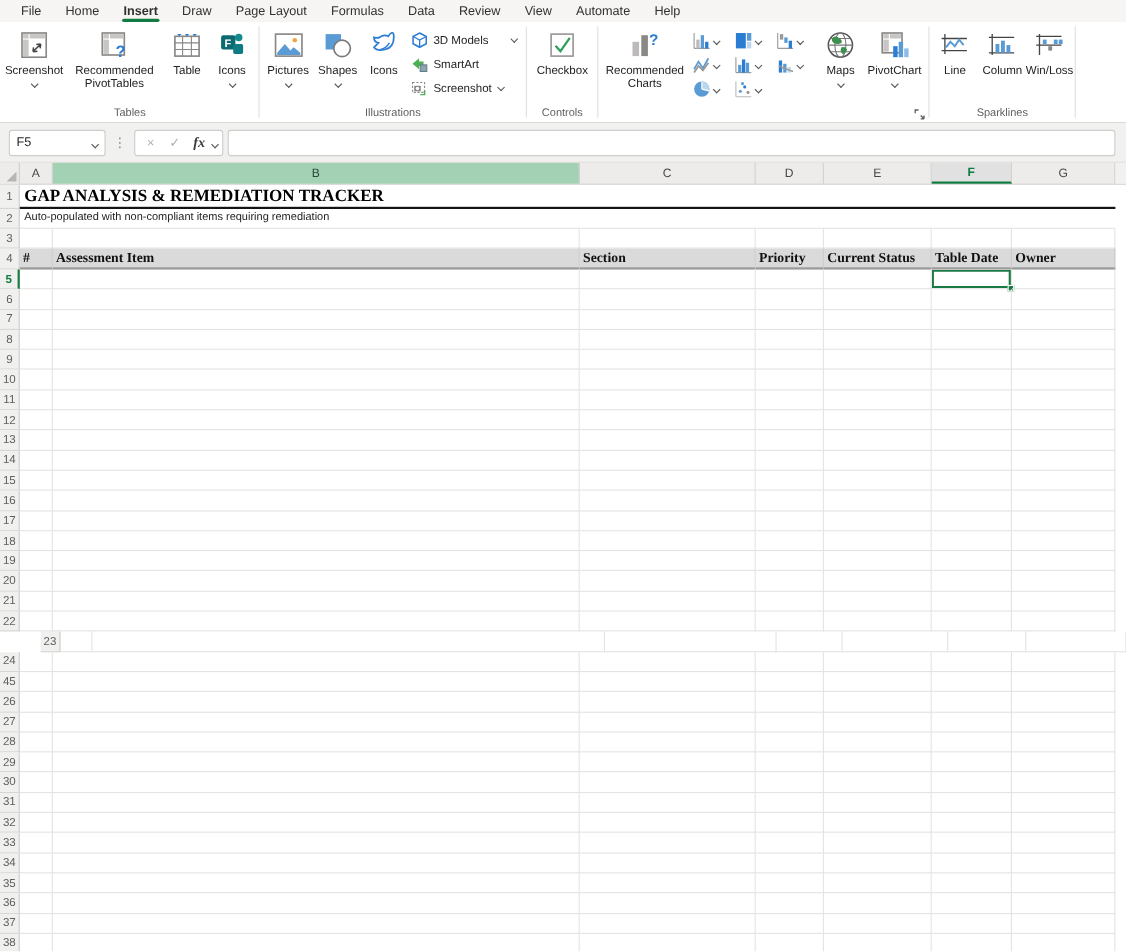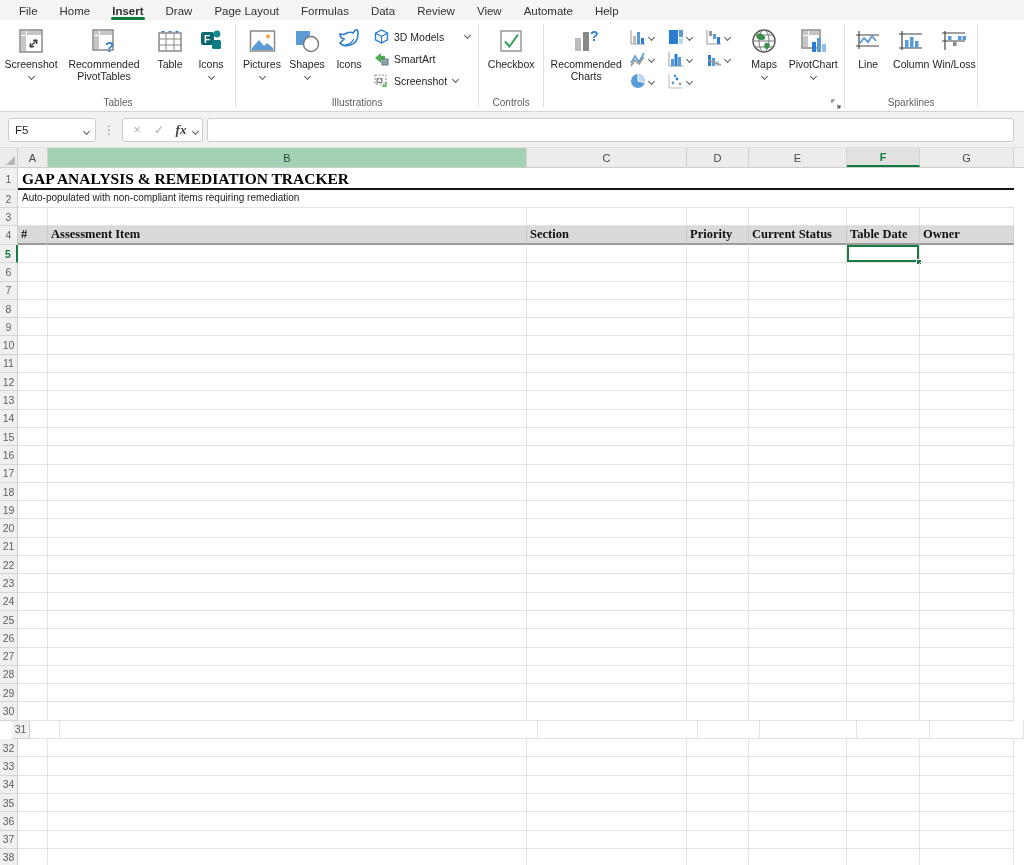--- a/index.html
+++ b/index.html
@@ -692,21 +692,21 @@
         <div class="gutter">22</div>
         <div class="cell" style="width: 30px;"></div>
         <div class="cell" style="width: 479px;"></div>
         <div class="cell" style="width: 160px;"></div>
         <div class="cell" style="width: 62px;"></div>
         <div class="cell" style="width: 98px;"></div>
         <div class="cell" style="width: 73px;"></div>
         <div class="cell" style="width: 94px;"></div>
         <div class="filler"></div>
       </div>
-      <div class="grow" style="height: 18.3px;">
+      <div class="grow" style="height: 18.3px; padding-left: 37px;">
         <div class="gutter">23</div>
         <div class="cell" style="width: 30px;"></div>
         <div class="cell" style="width: 479px;"></div>
         <div class="cell" style="width: 160px;"></div>
         <div class="cell" style="width: 62px;"></div>
         <div class="cell" style="width: 98px;"></div>
         <div class="cell" style="width: 73px;"></div>
         <div class="cell" style="width: 94px;"></div>
         <div class="filler"></div>
       </div>
@@ -715,21 +715,21 @@
         <div class="cell" style="width: 30px;"></div>
         <div class="cell" style="width: 479px;"></div>
         <div class="cell" style="width: 160px;"></div>
         <div class="cell" style="width: 62px;"></div>
         <div class="cell" style="width: 98px;"></div>
         <div class="cell" style="width: 73px;"></div>
         <div class="cell" style="width: 94px;"></div>
         <div class="filler"></div>
       </div>
       <div class="grow" style="height: 18.3px;">
-        <div class="gutter">25</div>
+        <div class="gutter">45</div>
         <div class="cell" style="width: 30px;"></div>
         <div class="cell" style="width: 479px;"></div>
         <div class="cell" style="width: 160px;"></div>
         <div class="cell" style="width: 62px;"></div>
         <div class="cell" style="width: 98px;"></div>
         <div class="cell" style="width: 73px;"></div>
         <div class="cell" style="width: 94px;"></div>
         <div class="filler"></div>
       </div>
       <div class="grow" style="height: 18.3px;">
@@ -780,21 +780,21 @@
         <div class="gutter">30</div>
         <div class="cell" style="width: 30px;"></div>
         <div class="cell" style="width: 479px;"></div>
         <div class="cell" style="width: 160px;"></div>
         <div class="cell" style="width: 62px;"></div>
         <div class="cell" style="width: 98px;"></div>
         <div class="cell" style="width: 73px;"></div>
         <div class="cell" style="width: 94px;"></div>
         <div class="filler"></div>
       </div>
-      <div class="grow" style="height: 18.3px; margin-left: 12px;">
+      <div class="grow" style="height: 18.3px;">
         <div class="gutter">31</div>
         <div class="cell" style="width: 30px;"></div>
         <div class="cell" style="width: 479px;"></div>
         <div class="cell" style="width: 160px;"></div>
         <div class="cell" style="width: 62px;"></div>
         <div class="cell" style="width: 98px;"></div>
         <div class="cell" style="width: 73px;"></div>
         <div class="cell" style="width: 94px;"></div>
         <div class="filler"></div>
       </div>

